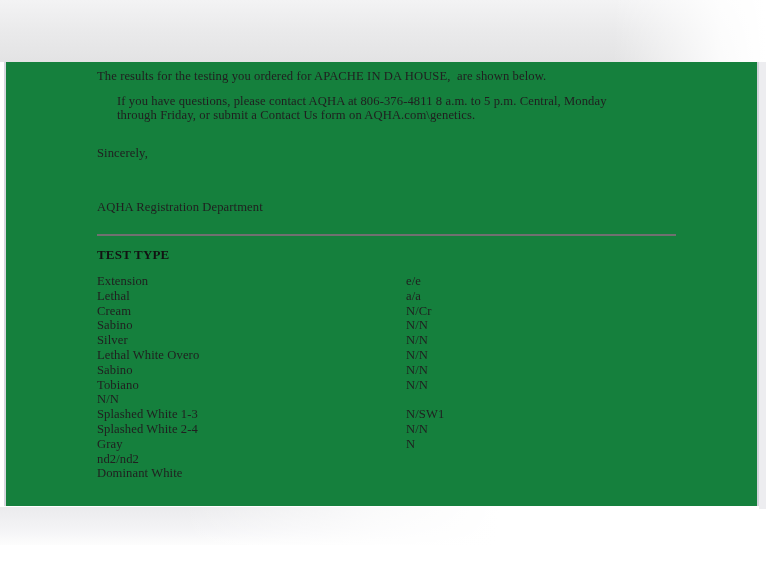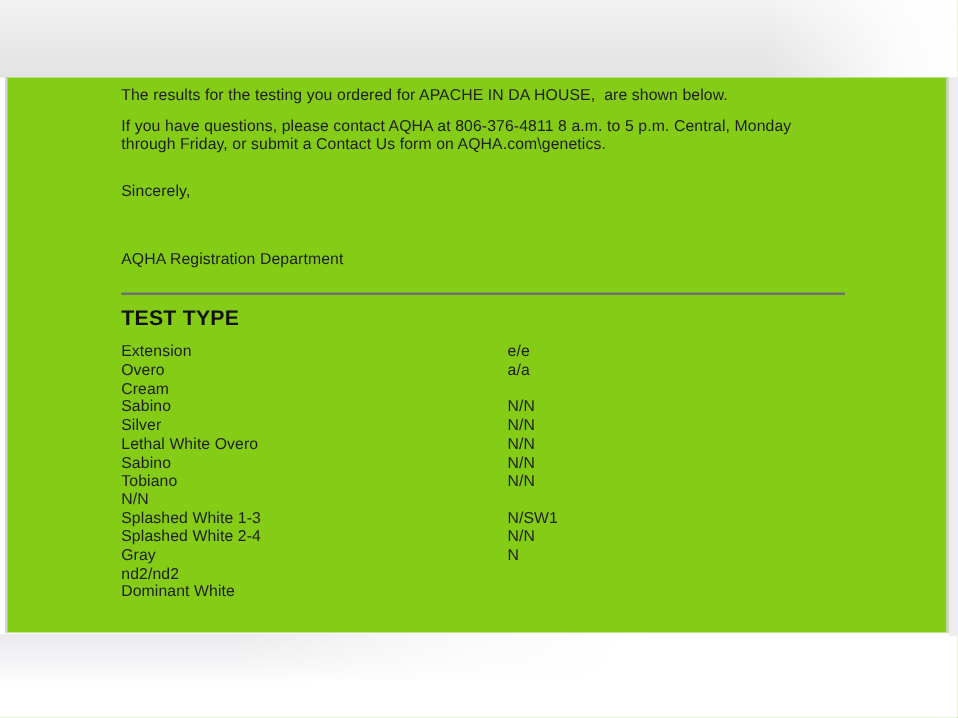--- a/index.html
+++ b/index.html
@@ -42,50 +42,51 @@
     top: 62px; right: 0;
     width: 7px; height: 447px;
     background: #ededf0;
   }
   
   .page {
     position: absolute;
     top: 62px; left: 4px;
     width: 755px; height: 444px;
     box-sizing: border-box;
-    background: #84cc16;
+    background: #15803d;
     border-left: 2px solid #d7d7df;
     border-right: 2px solid #d2d2da;
+    font-family: Liberation Serif, serif;
   }
   .content {
     position: absolute;
     left: 91px; top: 0;
     width: 580px;
     color: #202020;
     font-size: 12.6px;
     line-height: 14px;
     letter-spacing: 0.1px;
   }
   .para { margin: 0; white-space: pre-wrap; }
   .intro     { margin-top: 7px; }
-  .contact   { margin-top: 11px; }
+  .contact   { margin-top: 11px; margin-left: 20px; }
   .closing   { margin-top: 24px; }
   .signature { margin-top: 40px; }
   .divider {
     margin: 20px 0 0 0;
     border: none;
     border-top: 2px solid #707070;
     width: 579px;
   }
   .results-header {
     display: grid;
     grid-template-columns: 309px auto;
     margin-top: 12px;
     font-weight: bold;
-    font-size: 17px;
+    font-size: 13px;
     color: #121212;
     letter-spacing: 0.2px;
   }
   .results-rows {
     margin-top: 12px;
     line-height: 14.8px;
   }
   .t-row {
     display: grid;
     grid-template-columns: 309px auto;
@@ -119,26 +120,27 @@
       </div>
 
       <div class="results-rows">
 
           <div class="t-row">
             <span>Extension</span>
             <span>e/e</span>
           </div>
 
           <div class="t-row">
-            <span>Overo</span>
+            <span>Lethal</span>
             <span>a/a</span>
           </div>
 
           <div class="t-row">
             <span>Cream</span>
+            <span>N/Cr</span>
           </div>
 
           <div class="t-row">
             <span>Sabino</span>
             <span>N/N</span>
           </div>
 
           <div class="t-row">
             <span>Silver</span>
             <span>N/N</span>

